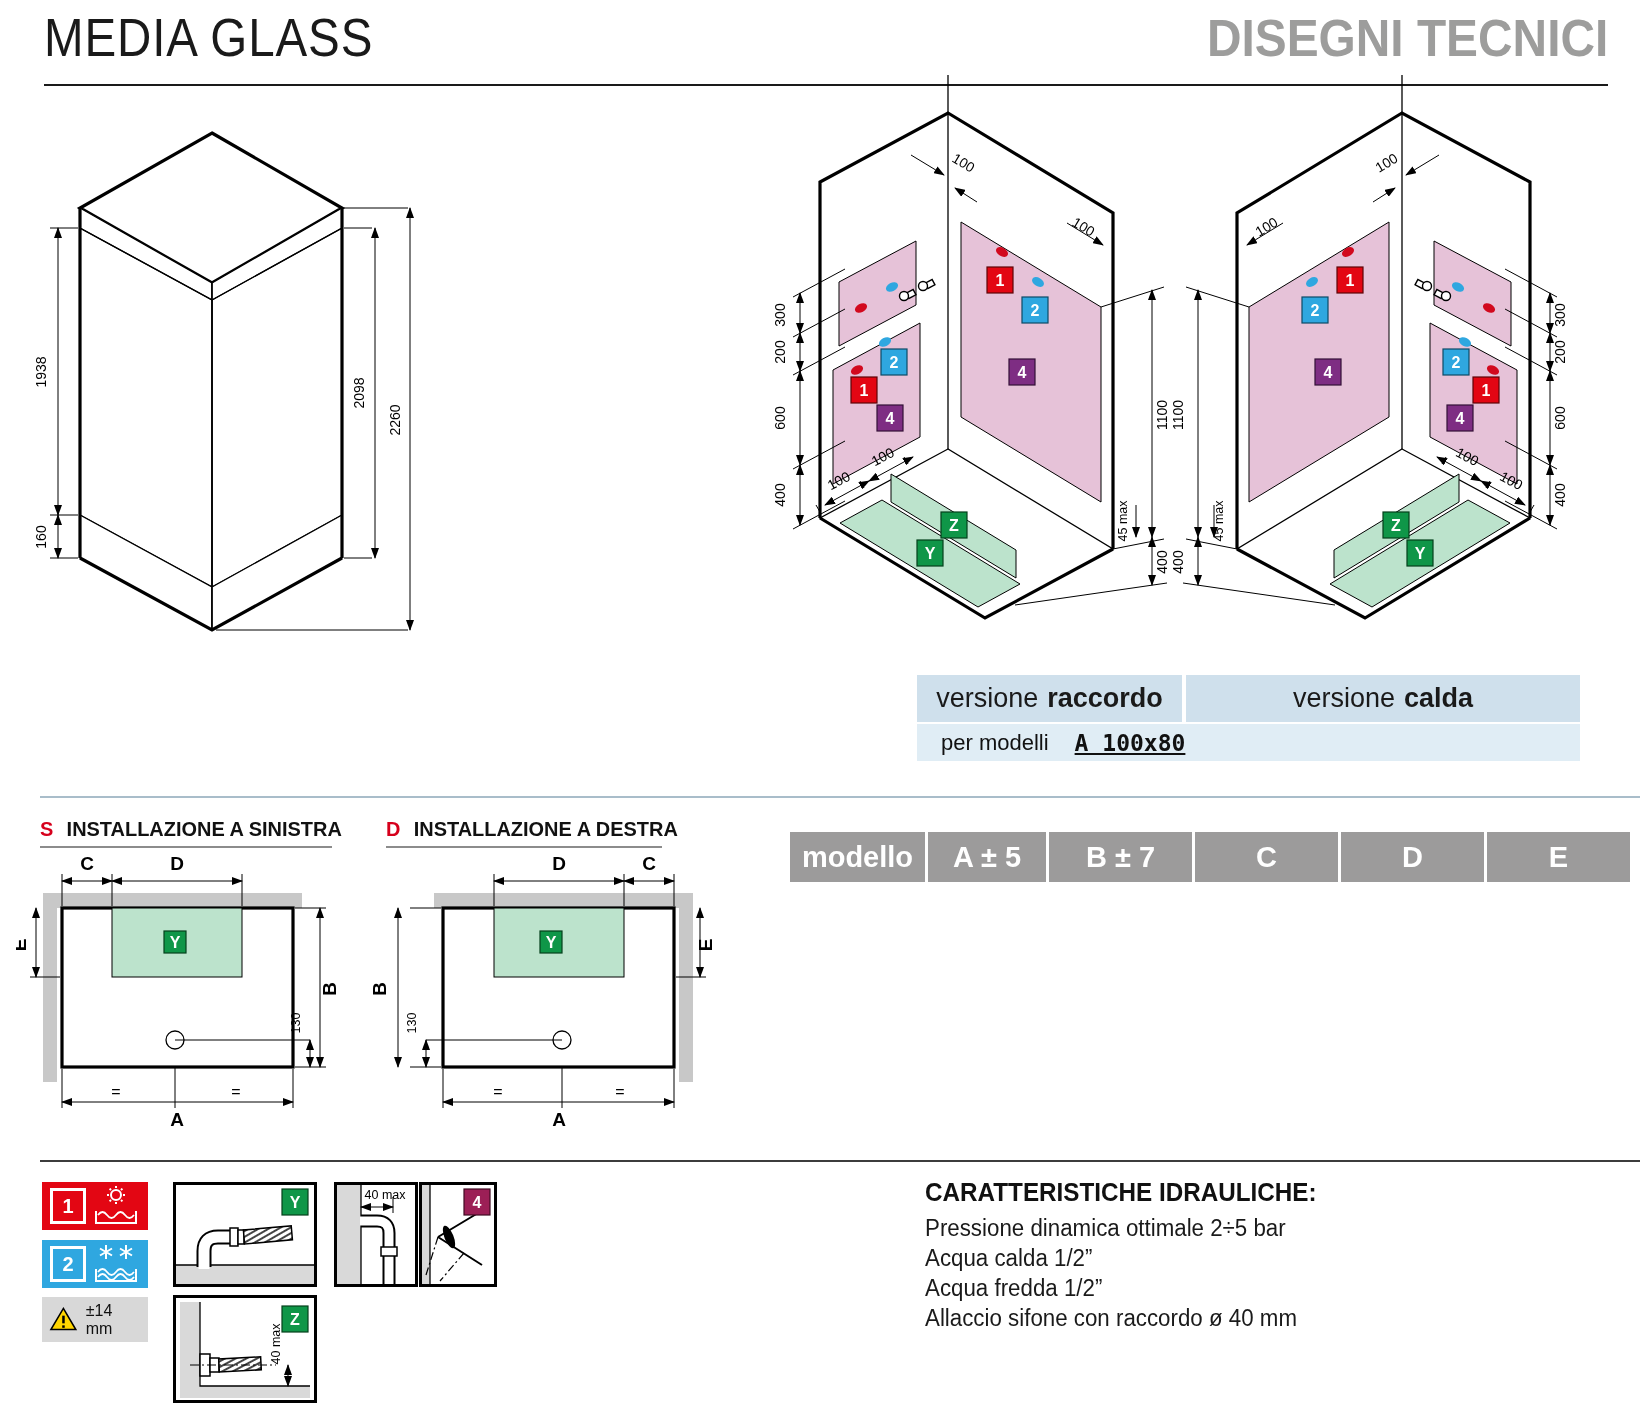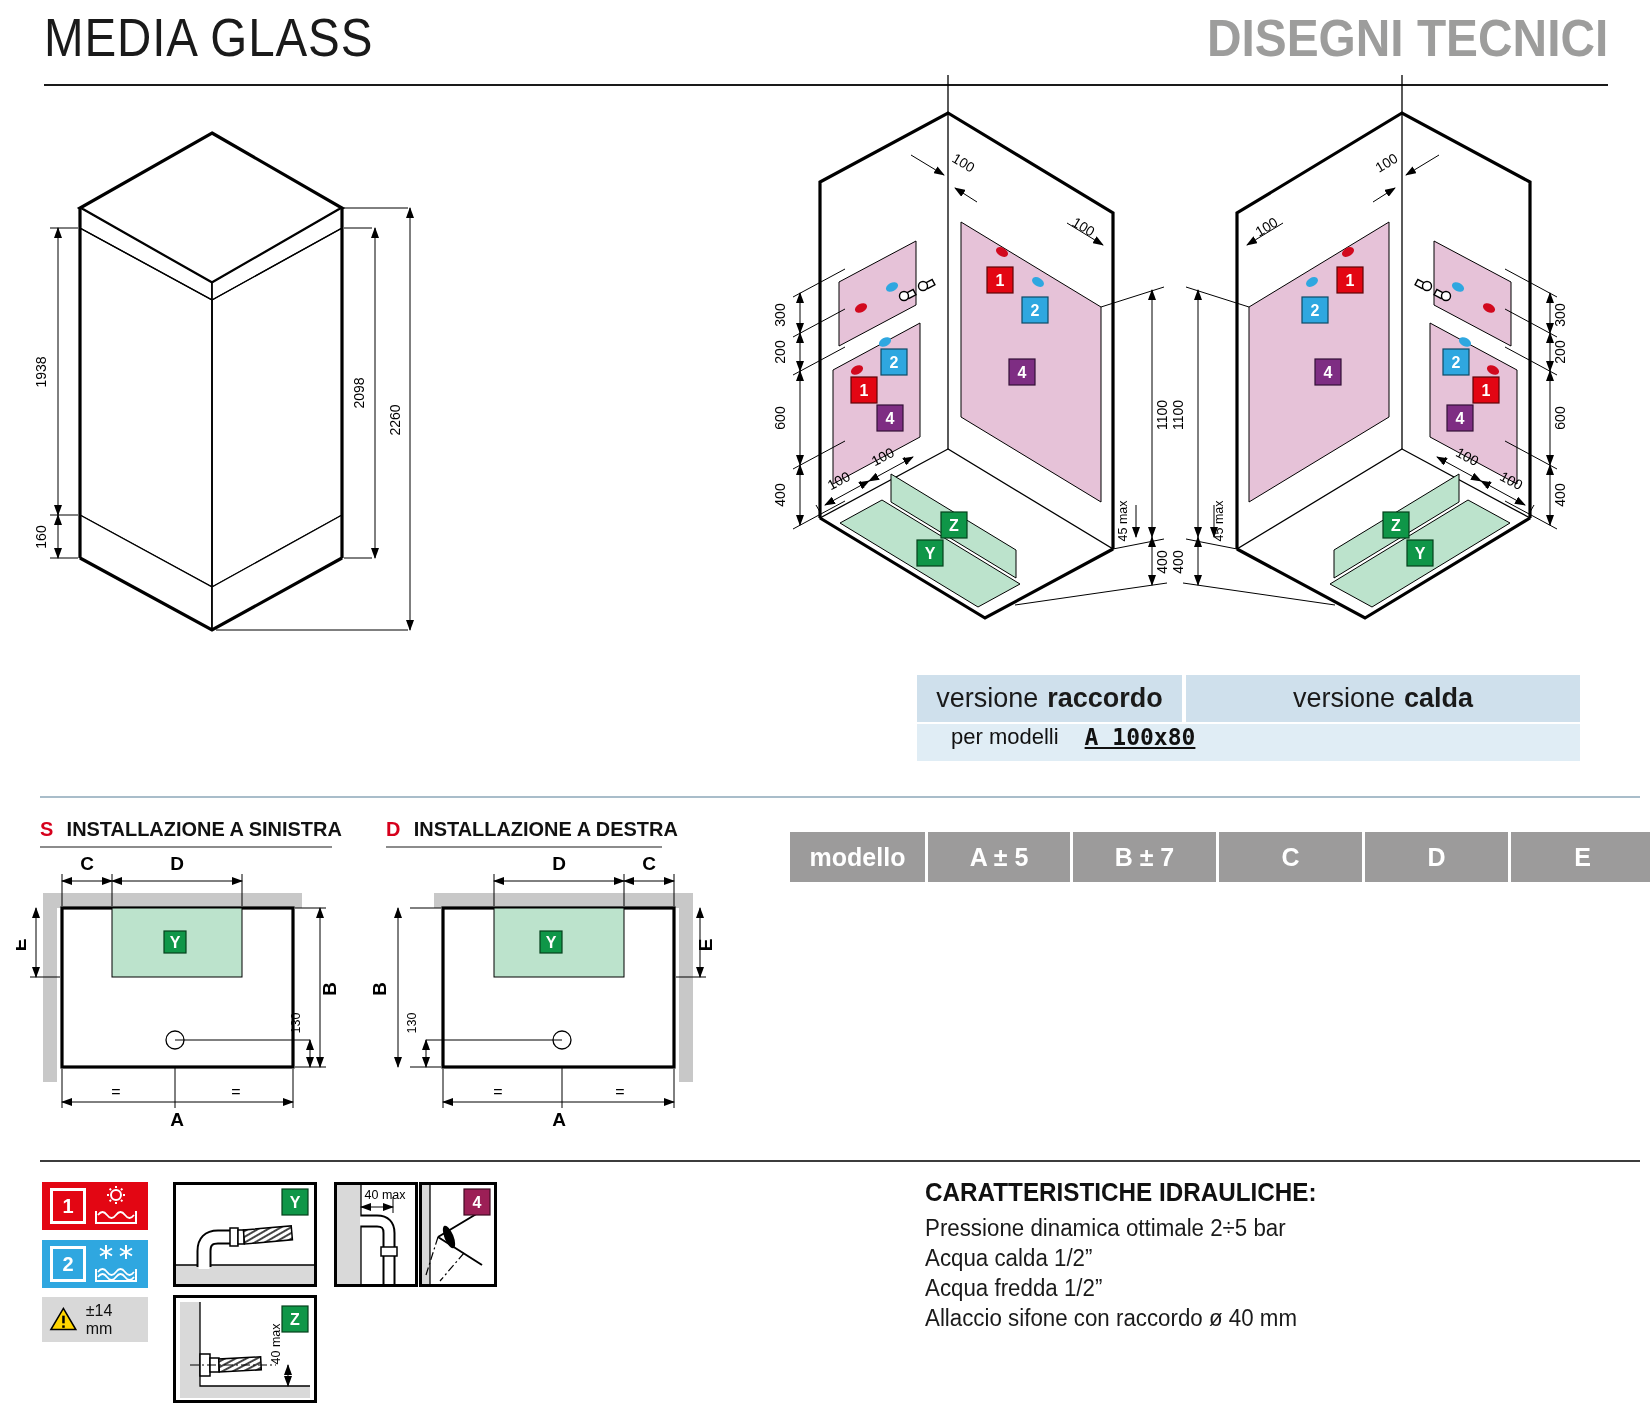--- a/index.html
+++ b/index.html
@@ -13,38 +13,38 @@
   .section-title{right:42px;top:8px;font-size:52px;font-weight:700;color:#9d9d9c;
     transform:scaleX(.92);transform-origin:right top;white-space:nowrap;}
   .rule-header{left:44px;top:84px;width:1564px;height:2px;background:#1a1a1a;}
   .rule-mid{left:40px;top:796px;width:1600px;height:2px;background:#a9bdca;}
   .rule-low{left:40px;top:1160px;width:1600px;height:2px;background:#3c3c3c;}
 
   
   .ver-box{top:675px;height:47px;background:#cfe0ec;display:flex;align-items:center;justify-content:center;
     font-size:27px;color:#1a1a1a;gap:9px;}
   .ver-box b{font-weight:700;}
-  .models-row{left:917px;top:724px;width:663px;height:37px;background:#e0edf5;display:flex;align-items:flex-start;
-    font-size:22px;gap:26px;padding-left:34px;box-sizing:border-box;}
+  .models-row{left:917px;top:724px;width:663px;height:37px;background:#e0edf5;display:flex;align-items:center;
+    font-size:22px;gap:26px;padding-left:24px;box-sizing:border-box;}
   .models-row .mono{font-family:"DejaVu Sans Mono",monospace;font-weight:700;font-size:23px;text-decoration:underline;}
 
   
   .inst-title{top:817px;font-size:21px;font-weight:700;display:flex;gap:14px;white-space:nowrap;
      transform:scaleX(.95);transform-origin:left top;}
   .inst-title .tag{color:#d6001c;}
   .inst-rule{top:846px;height:2px;background:#8c8c8c;}
 
   
   .tbl-head{left:790px;top:832px;display:flex;gap:3px;}
-  .tbl-head .cell{background:#9c9b9b;color:#fff;font-weight:700;font-size:25px;height:50px;
+  .tbl-head .cell{background:#9c9b9b;color:#fff;font-weight:700;font-size:29px;height:50px;
     display:flex;align-items:center;justify-content:center;}
   .tbl-row{left:790px;top:896px;display:flex;background:#ededed;height:42px;align-items:center;}
   .tbl-row .cell{font-family:"DejaVu Sans Mono",monospace;font-size:24px;display:flex;align-items:center;justify-content:center;}
   .tbl-row .cell:first-child{font-weight:700;}
-  .w0{width:135px}.w1{width:142px}.w2{width:143px}.w3{width:143px}.w4{width:143px}.w5{width:143px}
+  .w0{width:135px}.w1{width:118px}.w2{width:143px}.w3{width:143px}.w4{width:143px}.w5{width:143px}
 
   
   .leg-color{left:42px;width:106px;height:48px;display:flex;align-items:center;padding:0 8px;box-sizing:border-box;
     justify-content:space-between;}
   .leg-red{top:1182px;background:#e30613;}
   .leg-blue{top:1240px;background:#2fa7e0;}
   .numsq{width:30px;height:30px;border:3px solid #fff;color:#fff;font-weight:700;font-size:20px;
     display:flex;align-items:center;justify-content:center;}
   .leg-tol{left:42px;top:1297px;width:106px;height:45px;background:#d8d8d8;display:flex;align-items:center;
     gap:8px;padding:0 7px;box-sizing:border-box;font-size:16px;font-weight:400;color:#111;}

